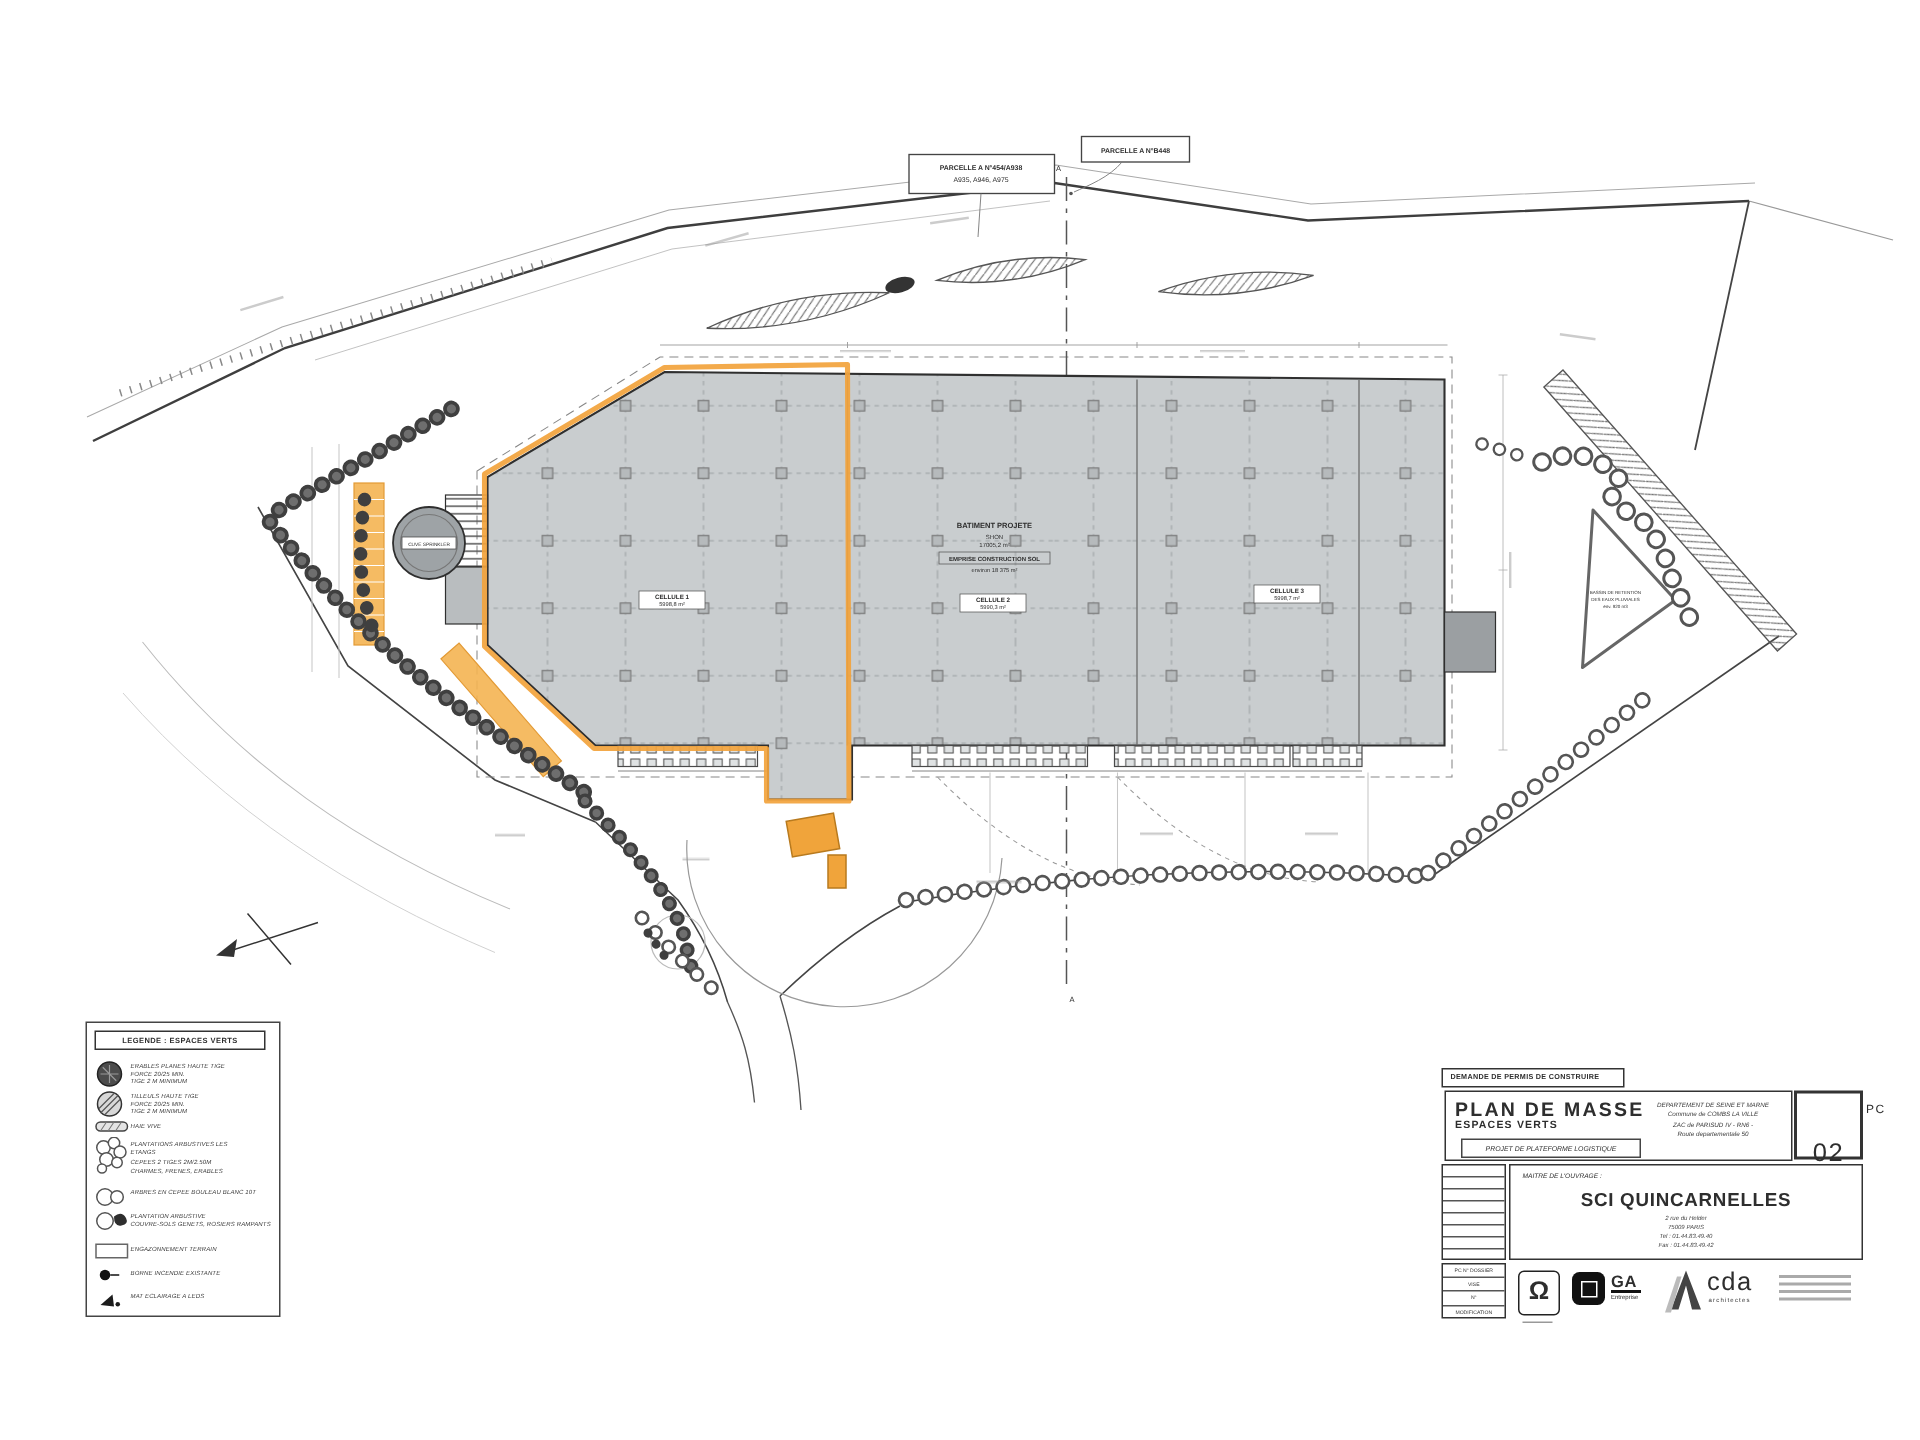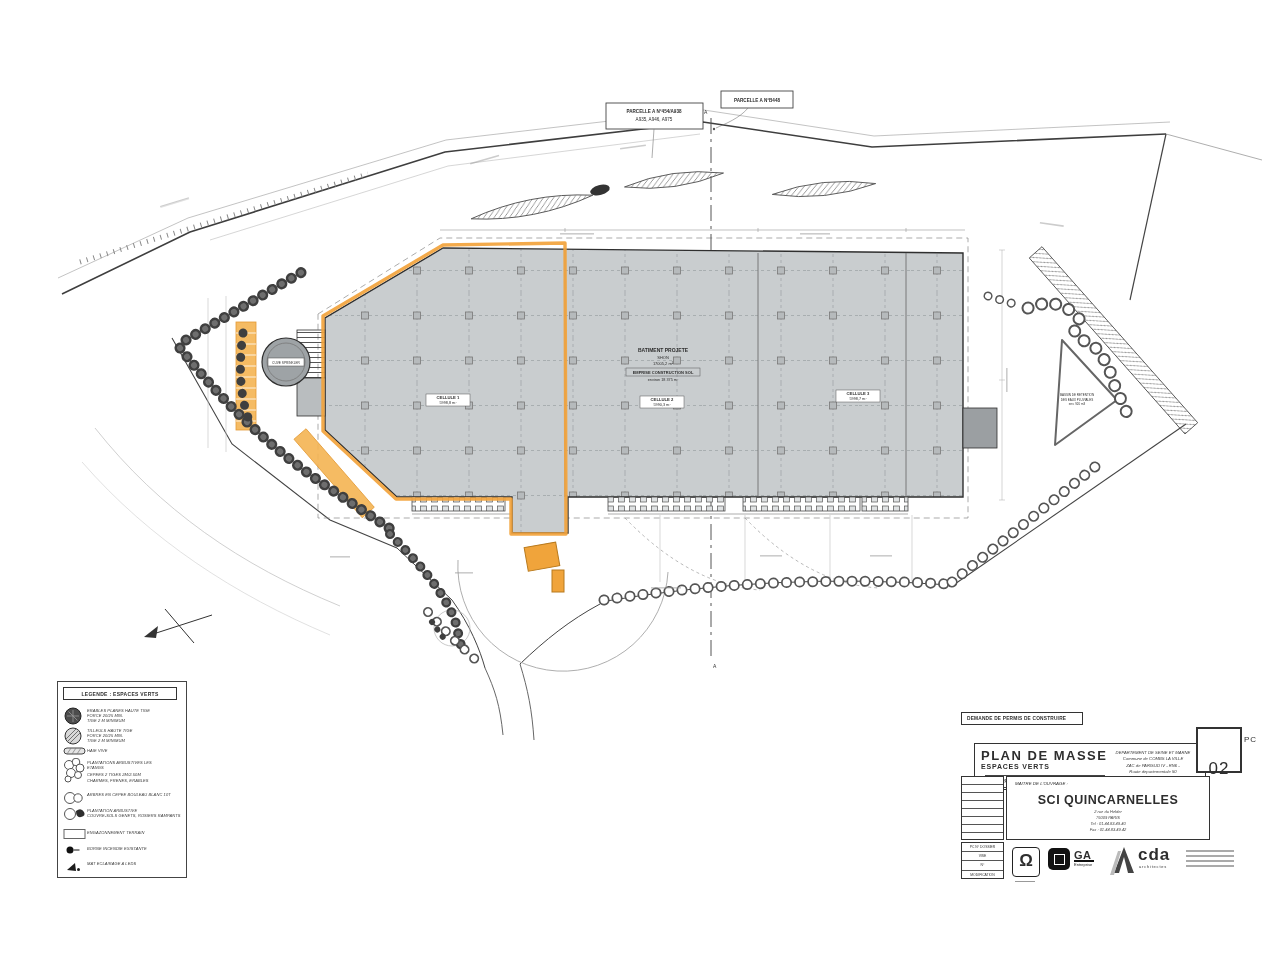--- a/index.html
+++ b/index.html
@@ -16,51 +16,51 @@
   .lrow{position:absolute;left:5px;width:118px;display:flex;align-items:flex-start;}
   .lsym{width:24px;flex:0 0 24px;}
   .ltxt{font-size:4px;font-style:italic;color:#3a3a3a;line-height:1.3;padding-top:2px;letter-spacing:.1px;}
   .gap{margin-top:2px;}
 
   
   .tb{position:absolute;left:958px;top:707px;width:284px;height:173px;font-size:5px;}
   .tb .box{position:absolute;background:#fff;border:1px solid #333;box-sizing:border-box;}
   .tb-banner{left:3px;top:5px;width:122px;height:13px;display:flex;align-items:center;
              padding-left:5px;font-size:4.8px;font-weight:bold;letter-spacing:.2px;}
-  .tb-main{left:16px;top:20px;width:232px;height:47px;margin-top:16px;}
+  .tb-main{left:5px;top:20px;width:232px;height:47px;}
   .tb-title{position:absolute;left:6px;top:4px;font-size:13px;font-weight:bold;letter-spacing:1.5px;}
   .tb-sub{position:absolute;left:6px;top:19px;font-size:7px;font-weight:bold;letter-spacing:.8px;}
   .tb-proj{position:absolute;left:10px;top:31px;width:118px;height:11px;border:1px solid #444;
            font-size:4.6px;font-style:italic;display:flex;align-items:center;justify-content:center;}
   .tb-loc{position:absolute;right:6px;top:6px;width:92px;text-align:center;
           font-size:4.2px;font-style:italic;line-height:1.5;color:#3a3a3a;}
   .tb-pc{left:238px;top:20px;width:46px;height:46px;border-width:2px !important;text-align:center;}
   .tb-pc .pc1{font-size:8px;letter-spacing:1px;margin-top:6px;padding-left:46px;}
   .tb-pc .pc2{font-size:17px;letter-spacing:1px;margin-top:15px;}
   .tb-revcol{left:3px;top:69px;width:43px;height:64px;}
   .tb-revcol div{height:7px;border-bottom:1px solid #555;}
-  .tb-owner{left:48px;top:69px;width:204px;height:64px;}
+  .tb-owner{left:48px;top:69px;width:236px;height:64px;}
   .tb-ownerlabel{position:absolute;left:8px;top:4px;font-size:4.4px;font-style:italic;}
   .tb-ownername{position:absolute;left:0;top:16px;width:100%;text-align:center;
                 font-size:12.5px;font-weight:bold;letter-spacing:.5px;}
   .tb-ownerlines{position:absolute;left:0;top:32px;width:100%;text-align:center;
                  font-size:4px;font-style:italic;line-height:1.5;color:#444;}
   .tb-minitab{left:3px;top:135px;width:43px;height:37px;}
   .tb-minitab div{height:8.2px;border-bottom:1px solid #555;font-size:3.4px;
                   display:flex;align-items:center;justify-content:center;color:#333;}
   .logo-omega{position:absolute;left:54px;top:140px;width:26px;height:28px;border:1.6px solid #222;
               border-radius:4px;text-align:center;font-size:17px;font-weight:bold;line-height:26px;}
   .logo-omega .cap{position:absolute;left:2px;bottom:-6px;width:20px;height:1.5px;background:#999;}
   .logo-gabox{position:absolute;left:90px;top:141px;width:22px;height:22px;background:#111;border-radius:5px;}
   .logo-gabox span{position:absolute;left:6px;top:6px;width:9px;height:9px;border:1.5px solid #fff;}
   .logo-gatxt{position:absolute;left:116px;top:142px;font-size:11px;font-weight:bold;letter-spacing:.5px;}
   .logo-gasub{position:absolute;left:116px;top:155px;font-size:4px;color:#222;}
   .logo-gaswoosh{position:absolute;left:116px;top:153px;width:20px;height:1.5px;background:#111;}
   .logo-cdaglyph{position:absolute;left:150px;top:138px;}
-  .logo-cdatxt{position:absolute;left:180px;top:138px;font-size:17px;font-weight:bold;letter-spacing:1px;}
+  .logo-cdatxt{position:absolute;left:180px;top:138px;font-size:17px;font-weight:normal;letter-spacing:1px;}
   .logo-cdasub{position:absolute;left:181px;top:157px;font-size:4px;letter-spacing:.8px;color:#333;}
   .addr{position:absolute;left:228px;width:48px;height:1.5px;background:#aaa;}
 </style>
 </head>
 <body>
 
 <div class="page">
 
 <svg width="1280" height="960" viewBox="0 0 1280 960">
   <defs>

